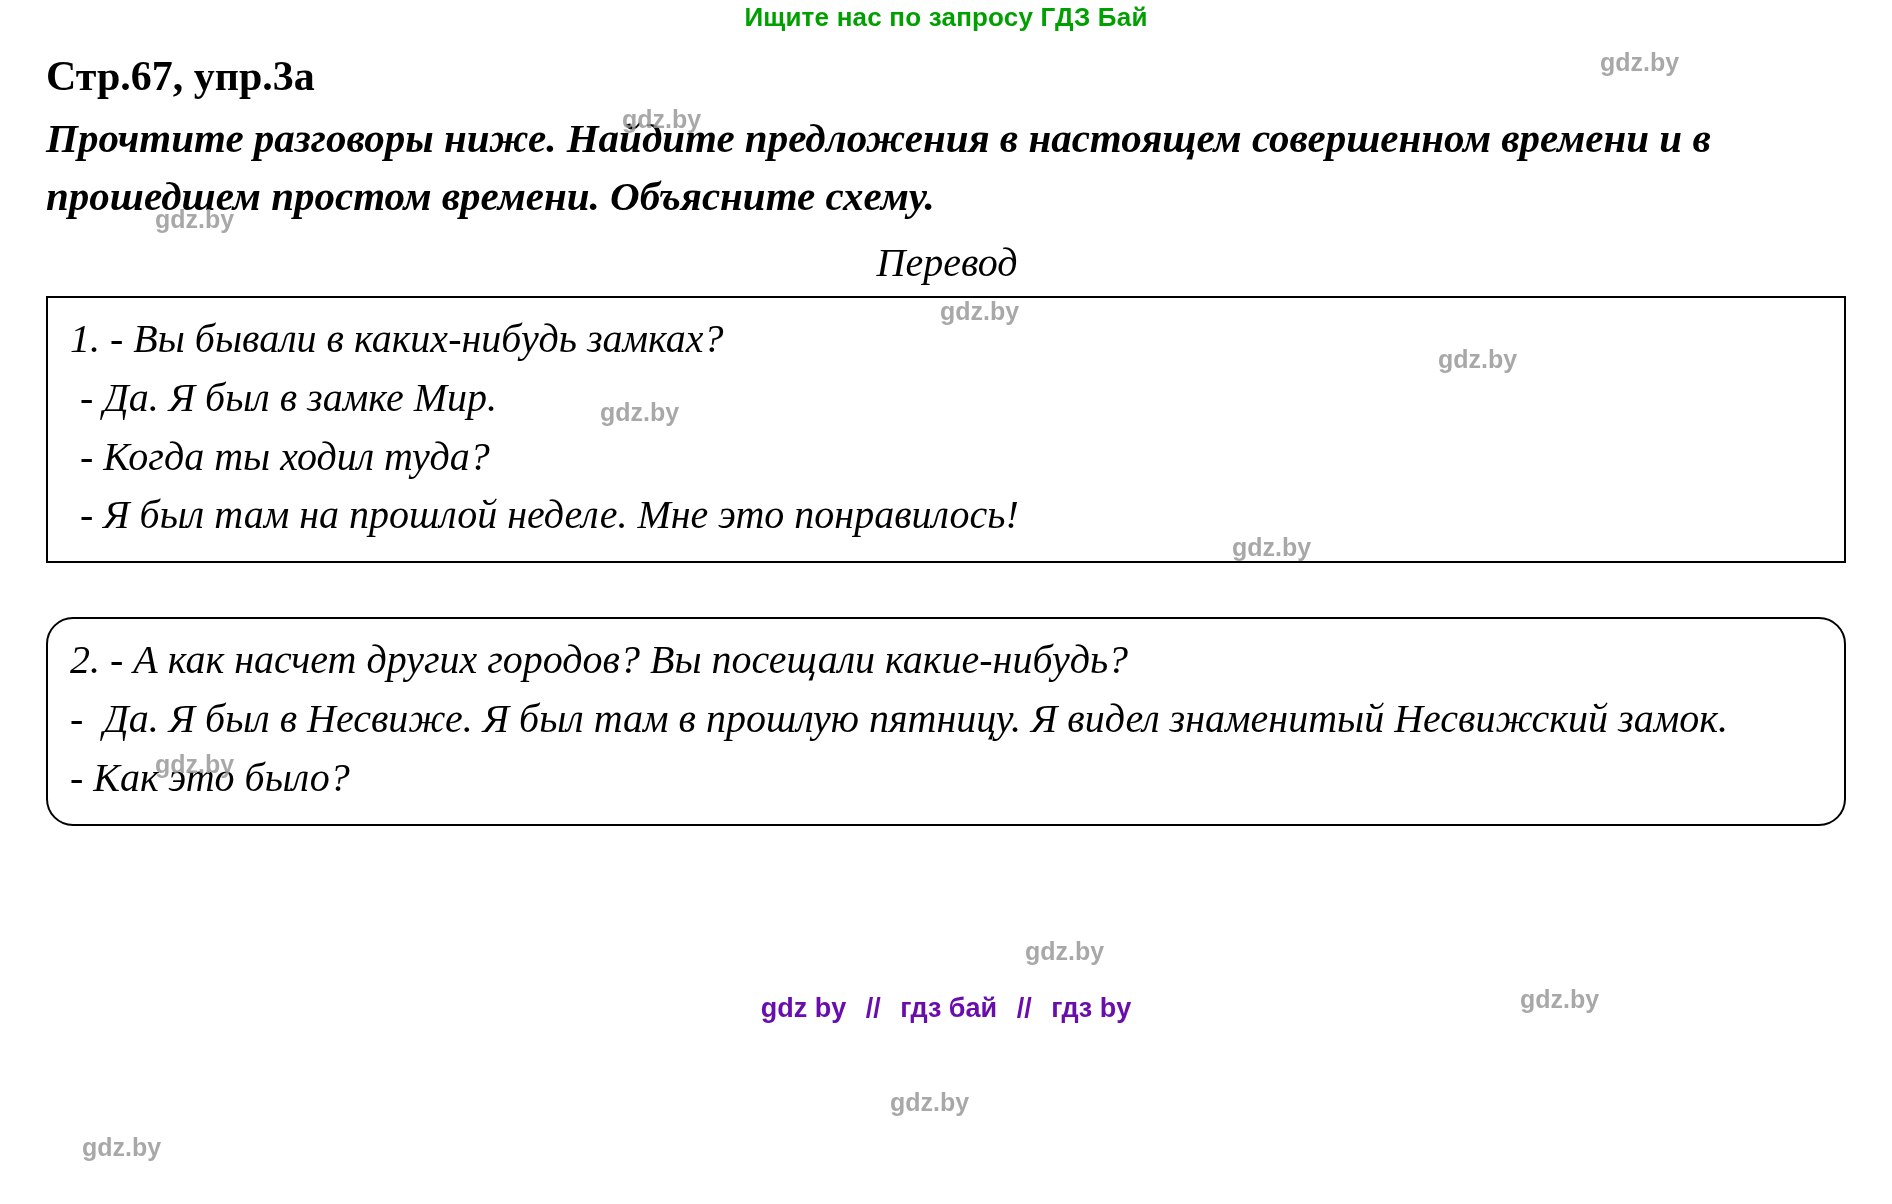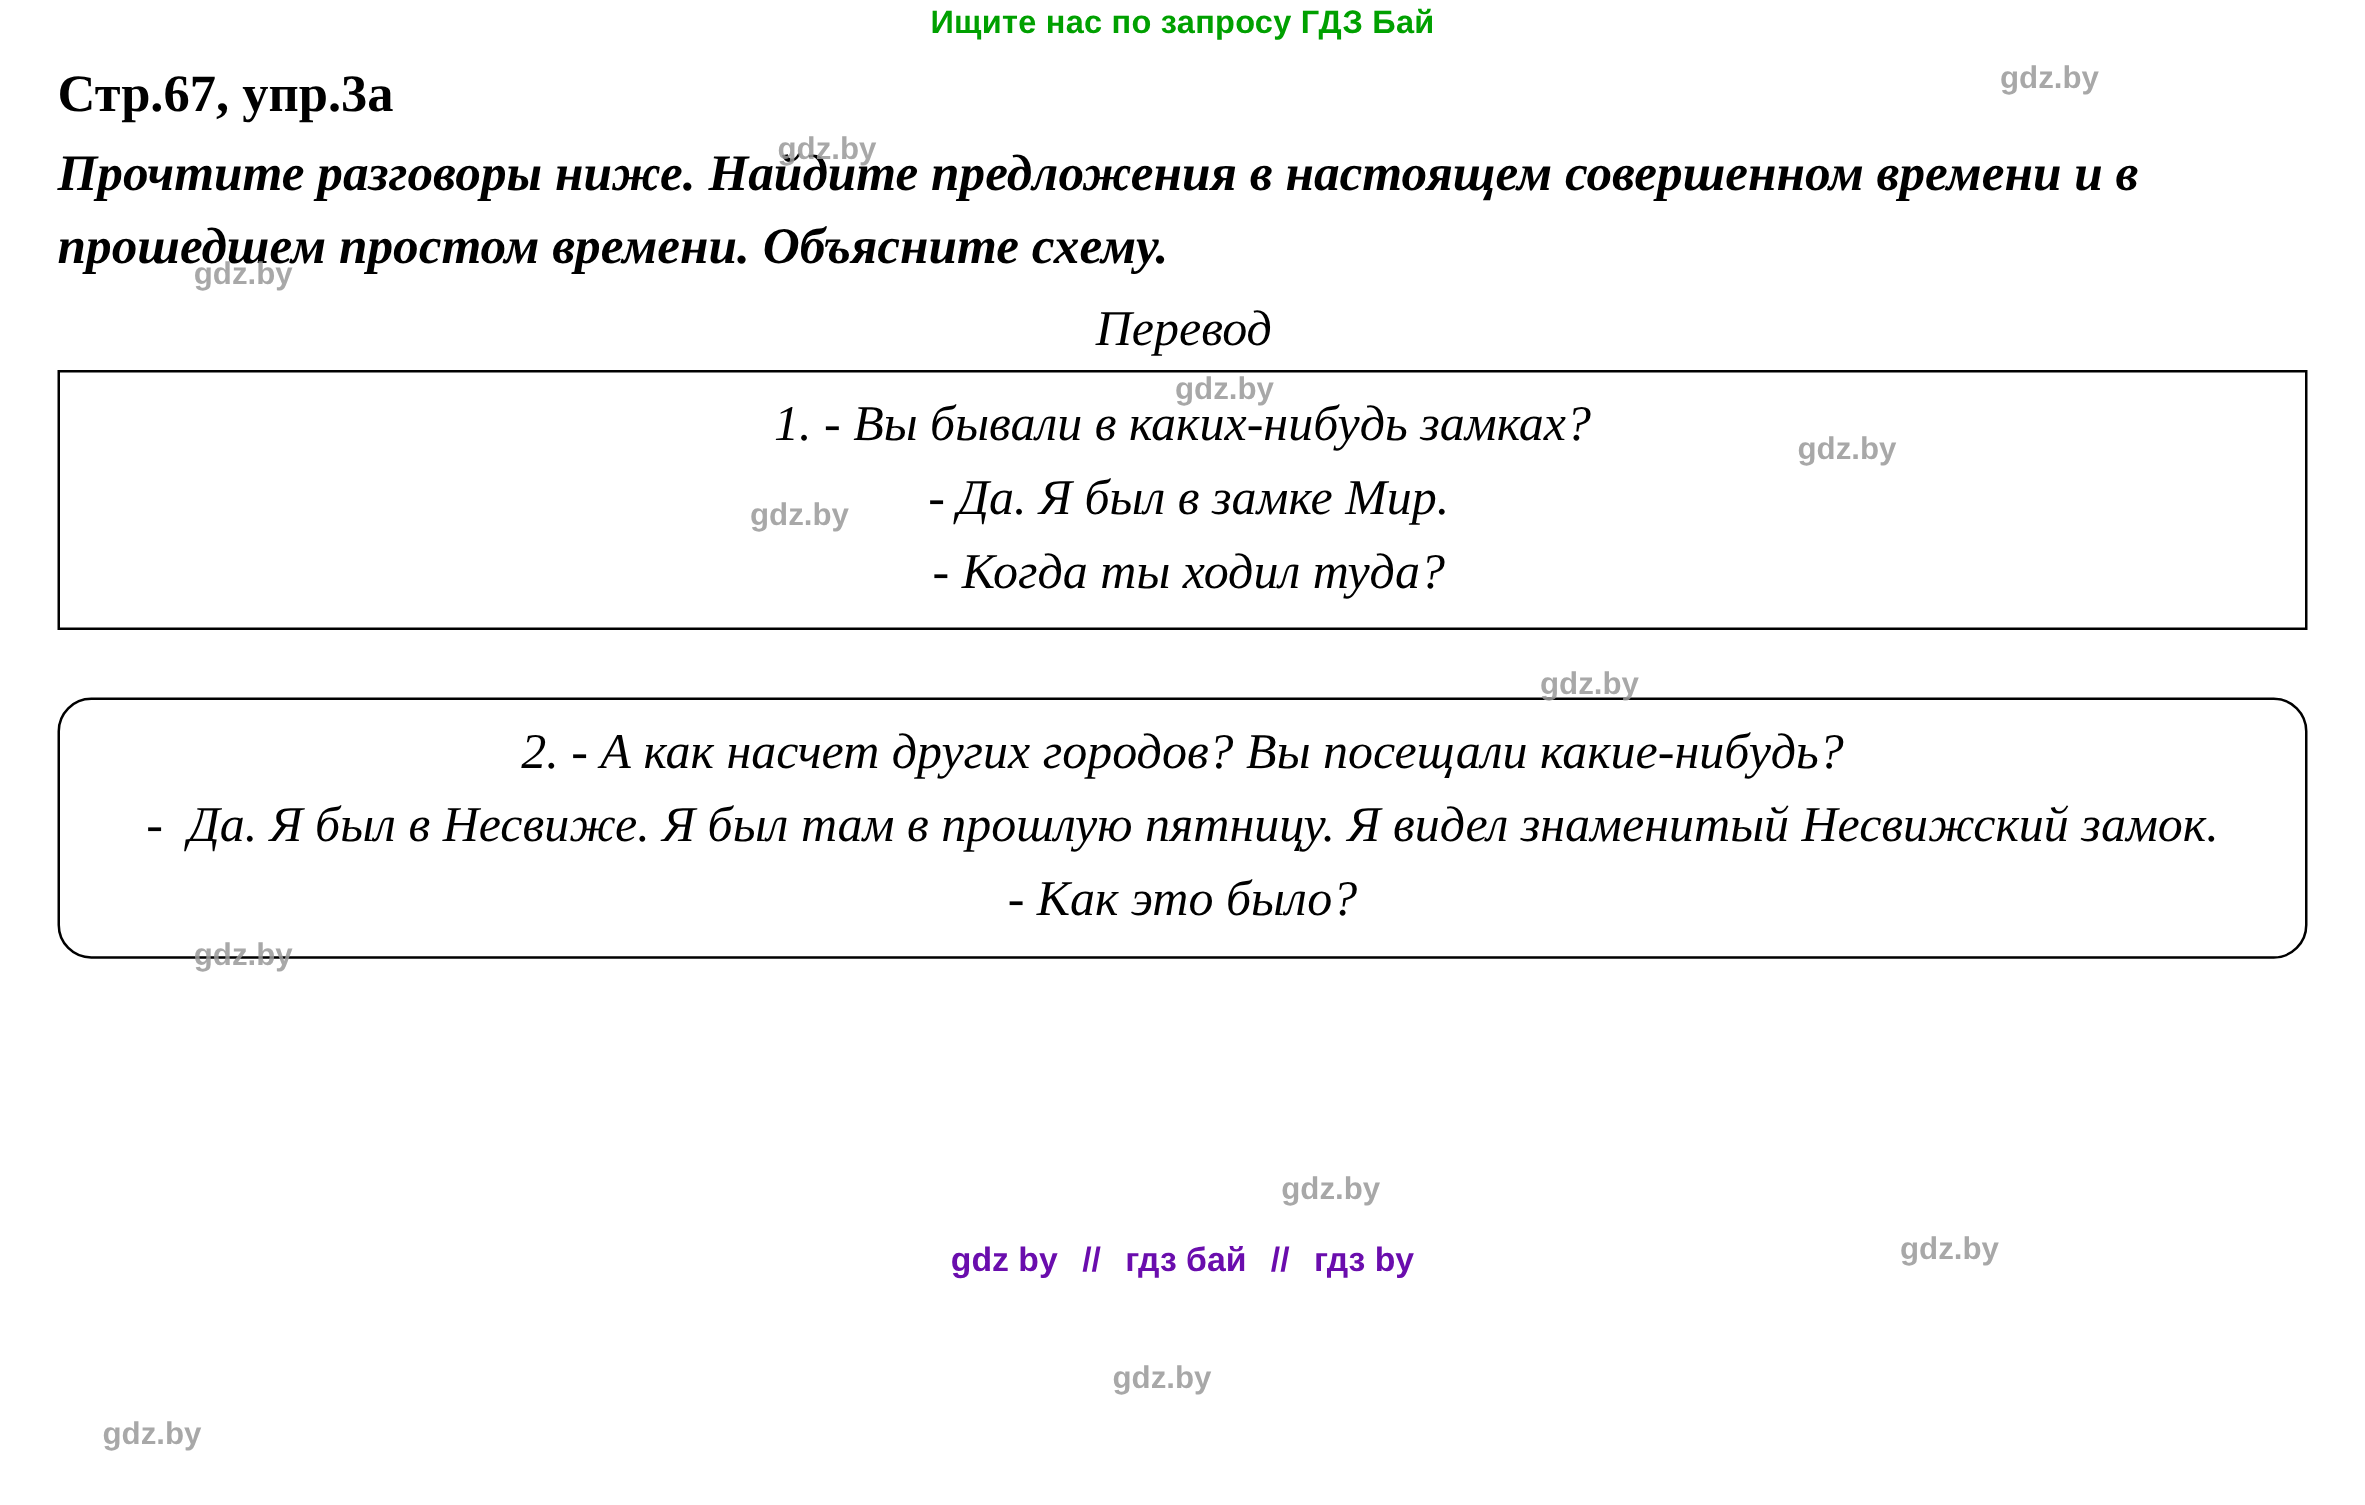--- a/index.html
+++ b/index.html
@@ -60,21 +60,20 @@
     margin: 14px 0 10px 2px;
     color: #000;
     text-align: center;
   }
   .dialog-box {
     border: 2px solid #000;
     box-sizing: border-box;
     padding: 12px 22px 16px 22px;
     margin-bottom: 54px;
     background: transparent;
-    text-align: center;
   }
   .dialog-line {
     font-style: italic;
     font-size: 40px;
     line-height: 1.47;
     color: #000;
     white-space: pre-wrap;
   }
   .box1 { width: 1800px; }
   .box2 { width: 1800px; border-radius: 27px; }
@@ -111,20 +110,21 @@
 
   <div class="content">
     <div class="title">Стр.67, упр.3a</div>
     <div class="prompt">Прочтите разговоры ниже. Найдите предложения в настоящем совершенном времени и в прошедшем простом времени. Объясните схему.</div>
     <div class="translation-label">Перевод</div>
 
     <div class="dialog-box box1">
       <div class="dialog-line">1. - Вы бывали в каких-нибудь замках?</div>
       <div class="dialog-line"> - Да. Я был в замке Мир.</div>
       <div class="dialog-line"> - Когда ты ходил туда?</div>
+      <div class="dialog-line"> - Я был там на прошлой неделе. Мне это понравилось!</div>
     </div>
 
     <div class="dialog-box box2">
       <div class="dialog-line">2. - А как насчет других городов? Вы посещали какие-нибудь?</div>
       <div class="dialog-line">-  Да. Я был в Несвиже. Я был там в прошлую пятницу. Я видел знаменитый Несвижский замок.</div>
       <div class="dialog-line">- Как это было?</div>
     </div>
   </div>
 
   <div id="watermark-layer">

